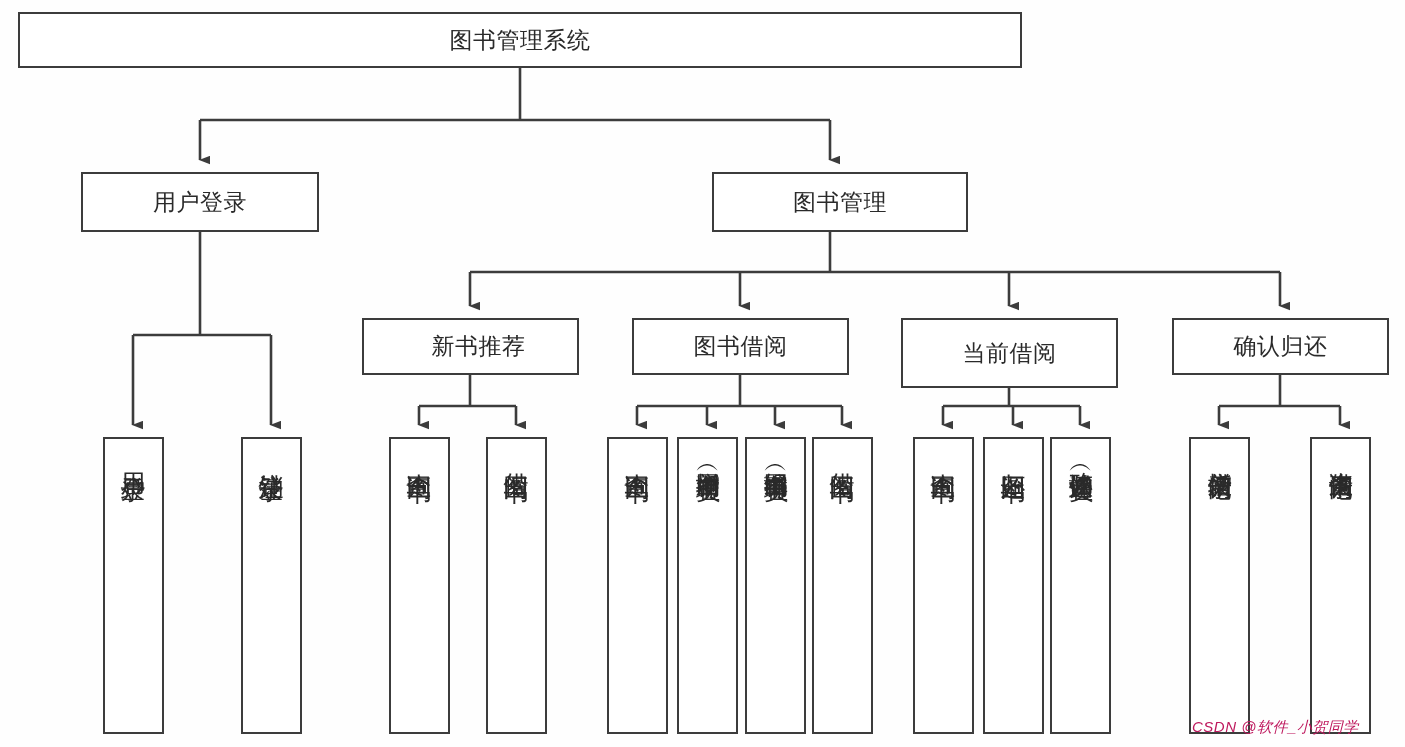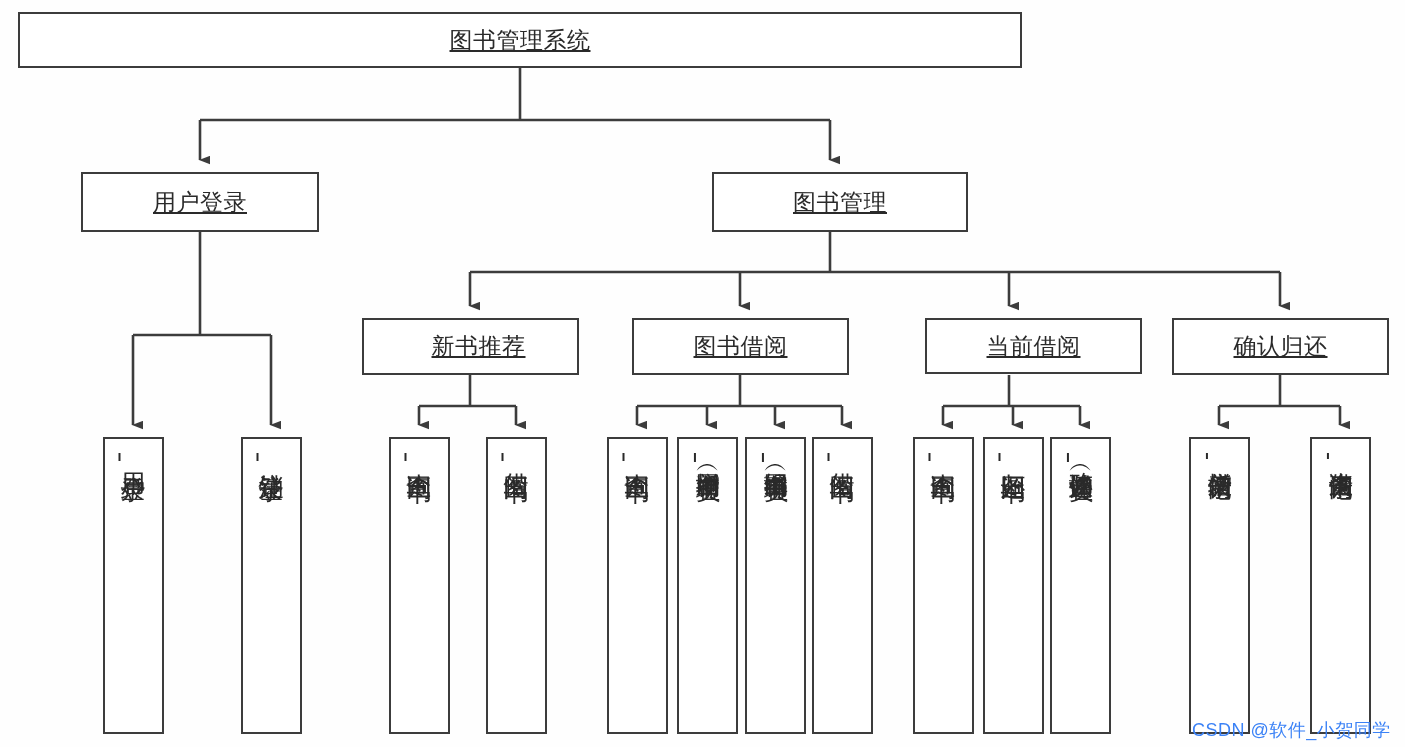--- a/index.html
+++ b/index.html
@@ -25,21 +25,20 @@
   }
   .node {
     position: absolute;
     box-sizing: border-box;
     background: #ffffff;
     border: 2.5px solid #3c3c3c;
     display: flex;
     align-items: center;
     justify-content: center;
     color: #2a2a2a;
-    text-decoration: underline;
   }
   .node .label {
     display: block;
     text-align: center;
     line-height: 1.08;
     letter-spacing: 0.5px;
   }
   .node.horiz .label {
     font-size: 23px;
     white-space: nowrap;
@@ -55,25 +54,26 @@
     line-height: 1.12;
     letter-spacing: 2px;
     white-space: nowrap;
   }
   .node.vert.tight .label {
     font-size: 24px;
     letter-spacing: 1px;
   }
   .watermark {
     position: absolute;
-    font-size: 18px;
-    color: #3b82f6;
+    font-size: 15px;
+    color: #be185d;
     white-space: nowrap;
     letter-spacing: 0.5px;
     font-family: "Liberation Sans", "DejaVu Sans", sans-serif;
+    font-style: italic;
   }
 </style>
 </head>
 <body>
 
 <div id="canvas">
 
   <svg class="wires" viewBox="0 0 1405 747" xmlns="http://www.w3.org/2000/svg">
     <defs>
       <marker id="arrow" markerWidth="10" markerHeight="11" refX="4.2" refY="10" orient="auto" markerUnits="userSpaceOnUse">
@@ -136,21 +136,21 @@
   <div class="node horiz" style="left:712px; top:172px; width:256px; height:60px;">
     <span class="label">图书管理</span>
   </div>
 
   <div class="node horiz" style="left:362px; top:318px; width:217px; height:57px;padding-left:16px;">
     <span class="label">新书推荐</span>
   </div>
   <div class="node horiz" style="left:632px; top:318px; width:217px; height:57px;">
     <span class="label">图书借阅</span>
   </div>
-  <div class="node horiz" style="left:925px; top:318px; width:217px; height:56px;">
+  <div class="node horiz" style="left:901px; top:318px; width:217px; height:70px;">
     <span class="label">当前借阅</span>
   </div>
   <div class="node horiz" style="left:1172px; top:318px; width:217px; height:57px;">
     <span class="label">确认归还</span>
   </div>
 
   <div class="node vert" style="left:103px; top:437px; width:61px; height:297px;">
     <span class="label">用户登录</span>
   </div>
   <div class="node vert" style="left:241px; top:437px; width:61px; height:297px;">

